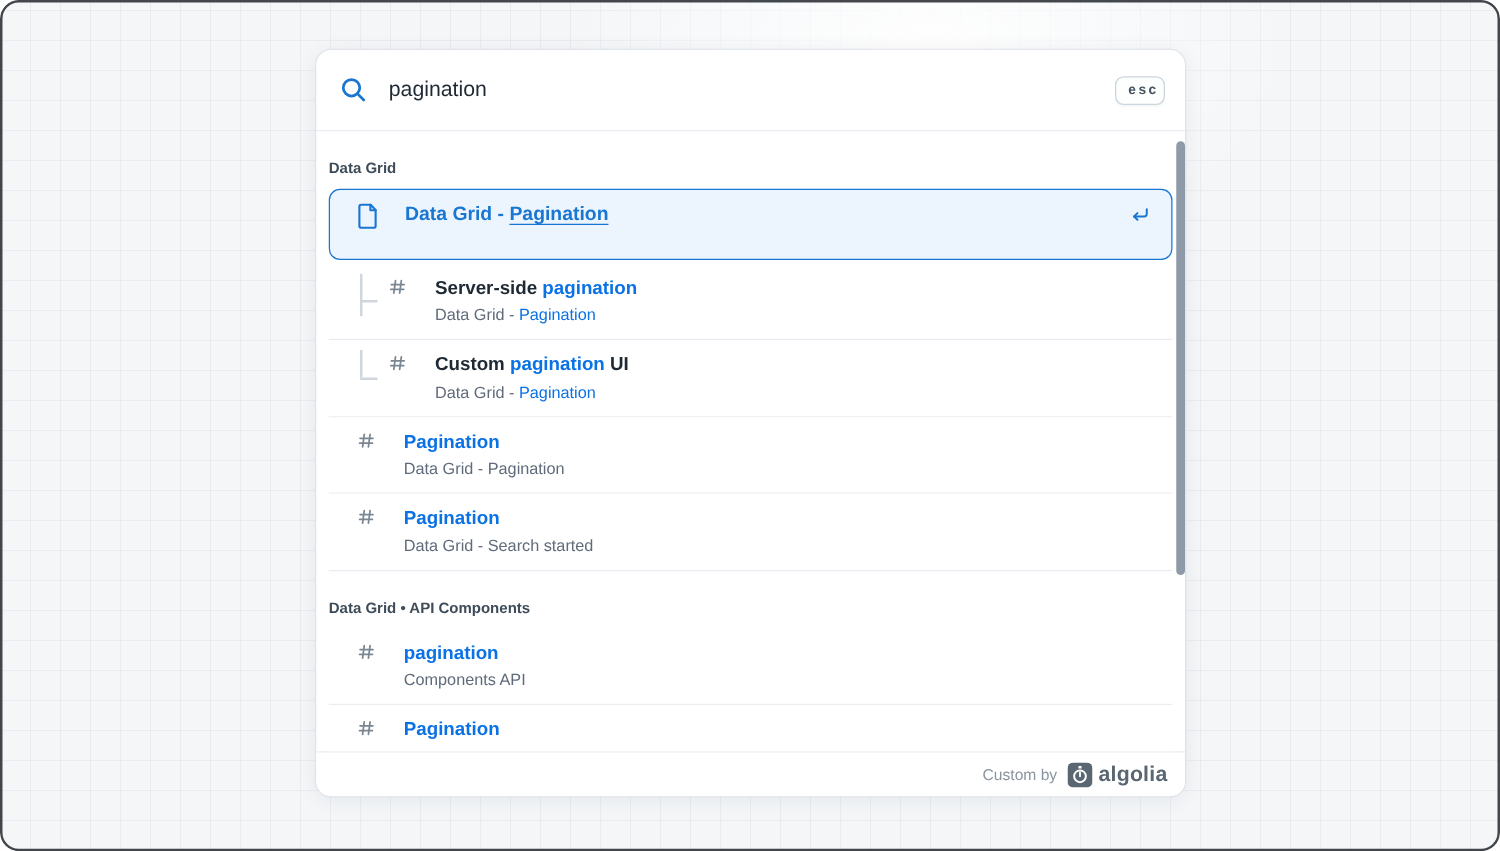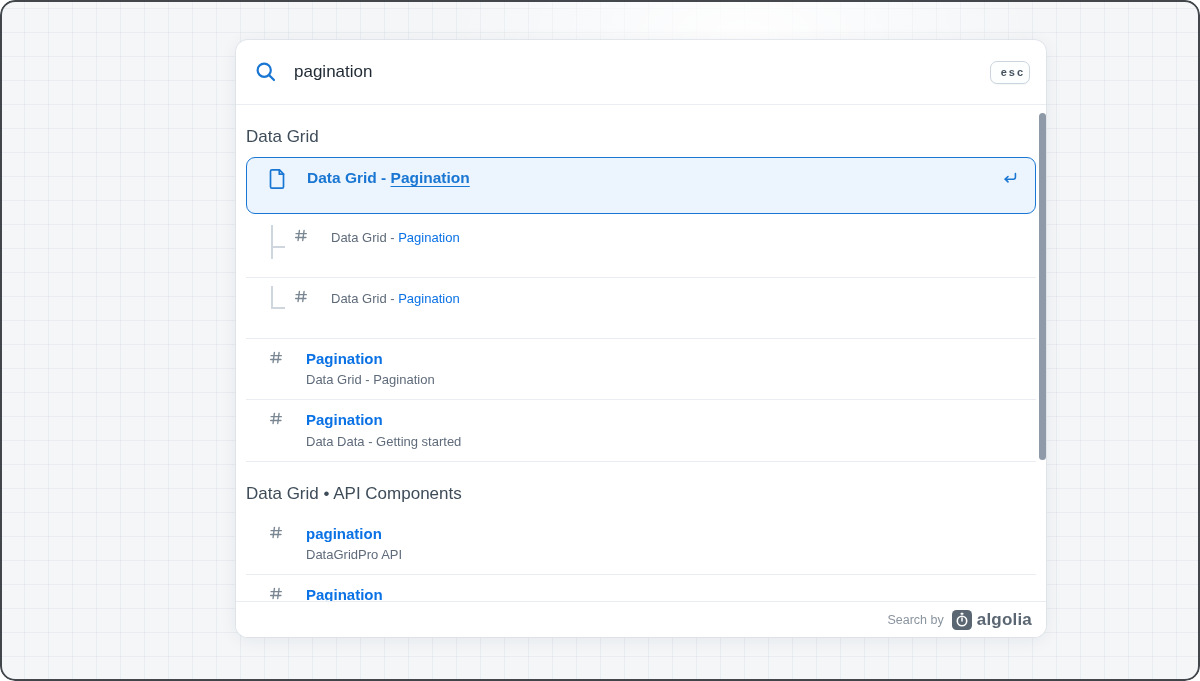--- a/index.html
+++ b/index.html
@@ -14,39 +14,39 @@
   .page{
     position:relative;width:1200px;height:681px;border-radius:15px;overflow:hidden;
     background:
       radial-gradient(ellipse 420px 260px at 62% 6%, rgba(255,255,255,.95), rgba(255,255,255,0) 70%),
       repeating-linear-gradient(0deg, rgba(205,213,221,.28) 0 1px, transparent 1px 24px),
       repeating-linear-gradient(90deg, rgba(205,213,221,.28) 0 1px, transparent 1px 24px),
       #f4f6f8;
   }
   .frame{position:absolute;inset:0;border:2px solid rgba(35,40,46,.85);border-radius:15px;pointer-events:none;z-index:50;}
   .modal{
-    position:absolute;left:236px;top:40px;width:810px;height:597px;background:#fff;
+    position:absolute;left:253px;top:40px;width:695px;height:597px;background:#fff;
     border-radius:12px;box-shadow:0 3px 18px rgba(30,40,50,.07), 0 0 0 1px rgba(225,230,235,.7);
     display:flex;flex-direction:column;overflow:hidden;
   }
   
   .modal-header{height:65px;flex:0 0 65px;display:flex;align-items:center;padding:0 16px 0 18px;border-bottom:1px solid var(--divider);}
   .search-icon{width:24px;height:24px;flex:0 0 24px;margin-right:16px;display:flex;align-items:center;justify-content:center;}
   .search-input{
     flex:1;border:none;outline:none;font-family:inherit;font-size:17px;font-weight:500;
     color:var(--text-dark);background:transparent;min-width:0;
   }
   .esc{
     flex:0 0 auto;font-family:inherit;font-size:11px;font-weight:700;letter-spacing:2px;
     color:#44535f;background:#fdfefe;border:1px solid #cbd5de;border-radius:7px;
     padding:5px 4px 5px 10px;line-height:1;cursor:pointer;box-shadow:0 1px 1px rgba(30,40,50,.04);
   }
   
   .results{flex:0 0 496px;height:496px;overflow:hidden;padding:0 10px;position:relative;}
-  .section-label{font-size:17px;font-weight:400;color:var(--section-label);margin:22px 0 10px 0;}
+  .section-label{font-size:12px;font-weight:700;color:var(--section-label);margin:22px 0 10px 0;}
   .hit{
     display:flex;align-items:flex-start;min-height:61px;padding:10px 14px 10px 22px;
     border-bottom:1px solid var(--divider);cursor:pointer;background:#fff;
   }
   .hit.selected{
     border:1.5px solid var(--accent);background:var(--selected-bg);border-radius:9px;
     min-height:57px;padding:10px 14px 10px 20px;margin-bottom:3px;
   }
   .tree{width:25px;flex:0 0 25px;position:relative;align-self:stretch;}
   .tree::before{content:"";position:absolute;left:3px;width:2px;background:#cfd6dd;}
@@ -116,34 +116,36 @@
             <span class="tree mid"></span>
             <span class="hit-icon">
               <svg width="16" height="17" viewBox="0 0 24 24" fill="none" stroke="#7a8793" stroke-width="2.1" stroke-linecap="round">
                 <line x1="9.6" y1="4.5" x2="7.6" y2="19.5"></line>
                 <line x1="16.6" y1="4.5" x2="14.6" y2="19.5"></line>
                 <line x1="4.6" y1="9.2" x2="20" y2="9.2"></line>
                 <line x1="4" y1="15" x2="19.4" y2="15"></line>
               </svg>
             </span>
             <div class="hit-text">
+              <div class="hit-title"><span>Server-side </span><span class="hl">pagination</span></div>
               <div class="hit-subtitle"><span>Data Grid - </span><span class="hl">Pagination</span></div>
             </div>
           </div>
           <div class="hit sub">
             <span class="tree last"></span>
             <span class="hit-icon">
               <svg width="16" height="17" viewBox="0 0 24 24" fill="none" stroke="#7a8793" stroke-width="2.1" stroke-linecap="round">
                 <line x1="9.6" y1="4.5" x2="7.6" y2="19.5"></line>
                 <line x1="16.6" y1="4.5" x2="14.6" y2="19.5"></line>
                 <line x1="4.6" y1="9.2" x2="20" y2="9.2"></line>
                 <line x1="4" y1="15" x2="19.4" y2="15"></line>
               </svg>
             </span>
             <div class="hit-text">
+              <div class="hit-title"><span>Custom </span><span class="hl">pagination</span><span> UI</span></div>
               <div class="hit-subtitle"><span>Data Grid - </span><span class="hl">Pagination</span></div>
             </div>
           </div>
           <div class="hit">
             <span class="hit-icon">
               <svg width="16" height="17" viewBox="0 0 24 24" fill="none" stroke="#7a8793" stroke-width="2.1" stroke-linecap="round">
                 <line x1="9.6" y1="4.5" x2="7.6" y2="19.5"></line>
                 <line x1="16.6" y1="4.5" x2="14.6" y2="19.5"></line>
                 <line x1="4.6" y1="9.2" x2="20" y2="9.2"></line>
                 <line x1="4" y1="15" x2="19.4" y2="15"></line>
@@ -158,38 +160,38 @@
             <span class="hit-icon">
               <svg width="16" height="17" viewBox="0 0 24 24" fill="none" stroke="#7a8793" stroke-width="2.1" stroke-linecap="round">
                 <line x1="9.6" y1="4.5" x2="7.6" y2="19.5"></line>
                 <line x1="16.6" y1="4.5" x2="14.6" y2="19.5"></line>
                 <line x1="4.6" y1="9.2" x2="20" y2="9.2"></line>
                 <line x1="4" y1="15" x2="19.4" y2="15"></line>
               </svg>
             </span>
             <div class="hit-text">
               <div class="hit-title"><span class="hl">Pagination</span></div>
-              <div class="hit-subtitle"><span>Data Data - Getting started</span></div>
+              <div class="hit-subtitle"><span>Data Grid - Search started</span></div>
             </div>
           </div>
         </div>
         <div class="section">
           <div class="section-label">Data Grid • API Components</div>
           <div class="hit">
             <span class="hit-icon">
               <svg width="16" height="17" viewBox="0 0 24 24" fill="none" stroke="#7a8793" stroke-width="2.1" stroke-linecap="round">
                 <line x1="9.6" y1="4.5" x2="7.6" y2="19.5"></line>
                 <line x1="16.6" y1="4.5" x2="14.6" y2="19.5"></line>
                 <line x1="4.6" y1="9.2" x2="20" y2="9.2"></line>
                 <line x1="4" y1="15" x2="19.4" y2="15"></line>
               </svg>
             </span>
             <div class="hit-text">
               <div class="hit-title"><span class="hl">pagination</span></div>
-              <div class="hit-subtitle"><span>DataGridPro API</span></div>
+              <div class="hit-subtitle"><span>Components API</span></div>
             </div>
           </div>
           <div class="hit">
             <span class="hit-icon">
               <svg width="16" height="17" viewBox="0 0 24 24" fill="none" stroke="#7a8793" stroke-width="2.1" stroke-linecap="round">
                 <line x1="9.6" y1="4.5" x2="7.6" y2="19.5"></line>
                 <line x1="16.6" y1="4.5" x2="14.6" y2="19.5"></line>
                 <line x1="4.6" y1="9.2" x2="20" y2="9.2"></line>
                 <line x1="4" y1="15" x2="19.4" y2="15"></line>
               </svg>
@@ -197,21 +199,21 @@
             <div class="hit-text">
               <div class="hit-title"><span class="hl">Pagination</span></div>
             </div>
           </div>
         </div>
       </div>
 
     <div class="scrollbar-thumb"></div>
 
     <footer class="modal-footer">
-      <span class="search-by">Search by</span>
+      <span class="search-by">Custom by</span>
       <a class="algolia-link">
         <span>
           <svg width="20" height="20" viewBox="0 0 20 20">
             <rect x="0" y="0" width="20" height="20" rx="4.5" fill="#5a6672"></rect>
             <rect x="8.7" y="2.8" width="2.6" height="2" rx="0.5" fill="#ffffff"></rect>
             <circle cx="10" cy="11" r="4.7" fill="none" stroke="#ffffff" stroke-width="1.6"></circle>
             <line x1="10" y1="11" x2="10" y2="7.9" stroke="#ffffff" stroke-width="1.5" stroke-linecap="round"></line>
           </svg>
         </span>
         <span class="algolia-word">algolia</span>

